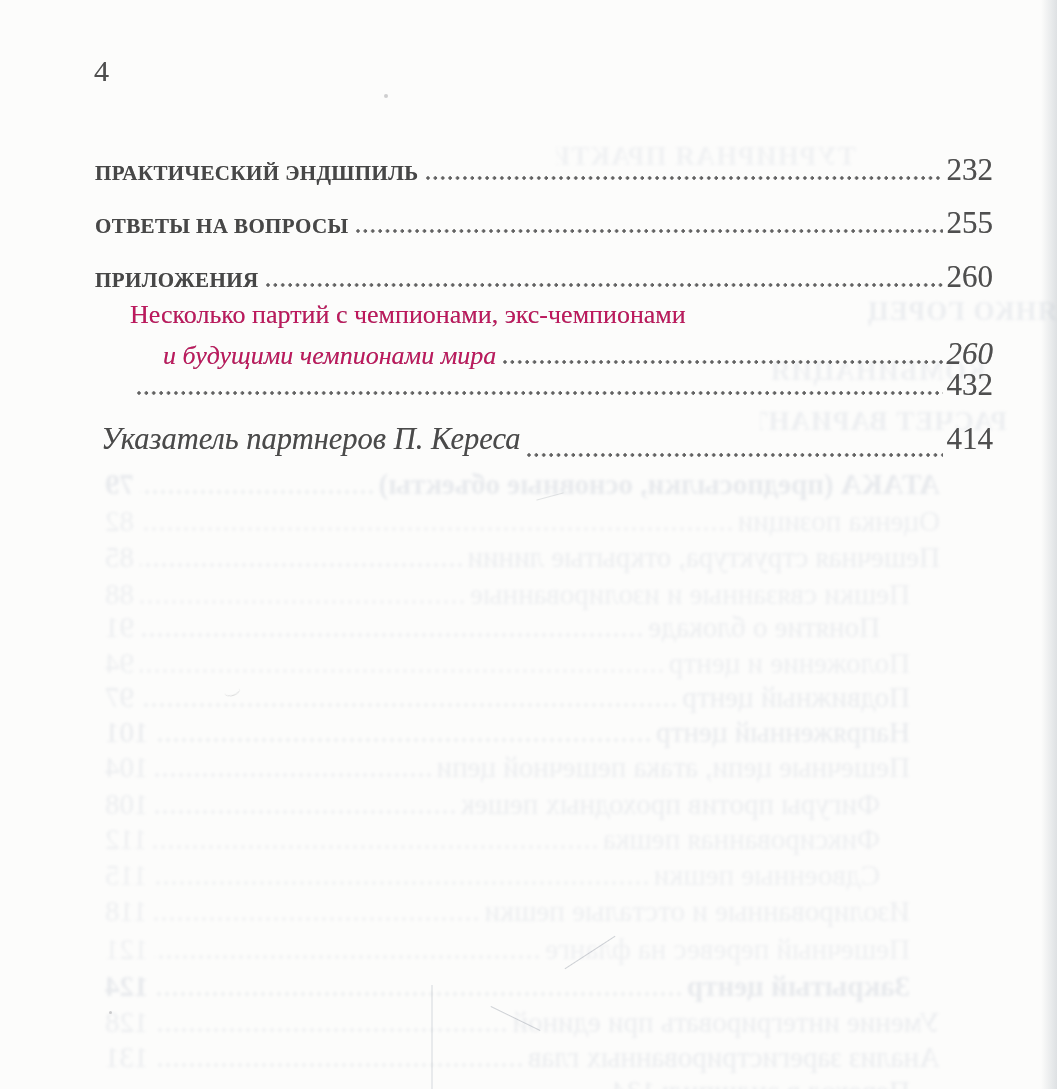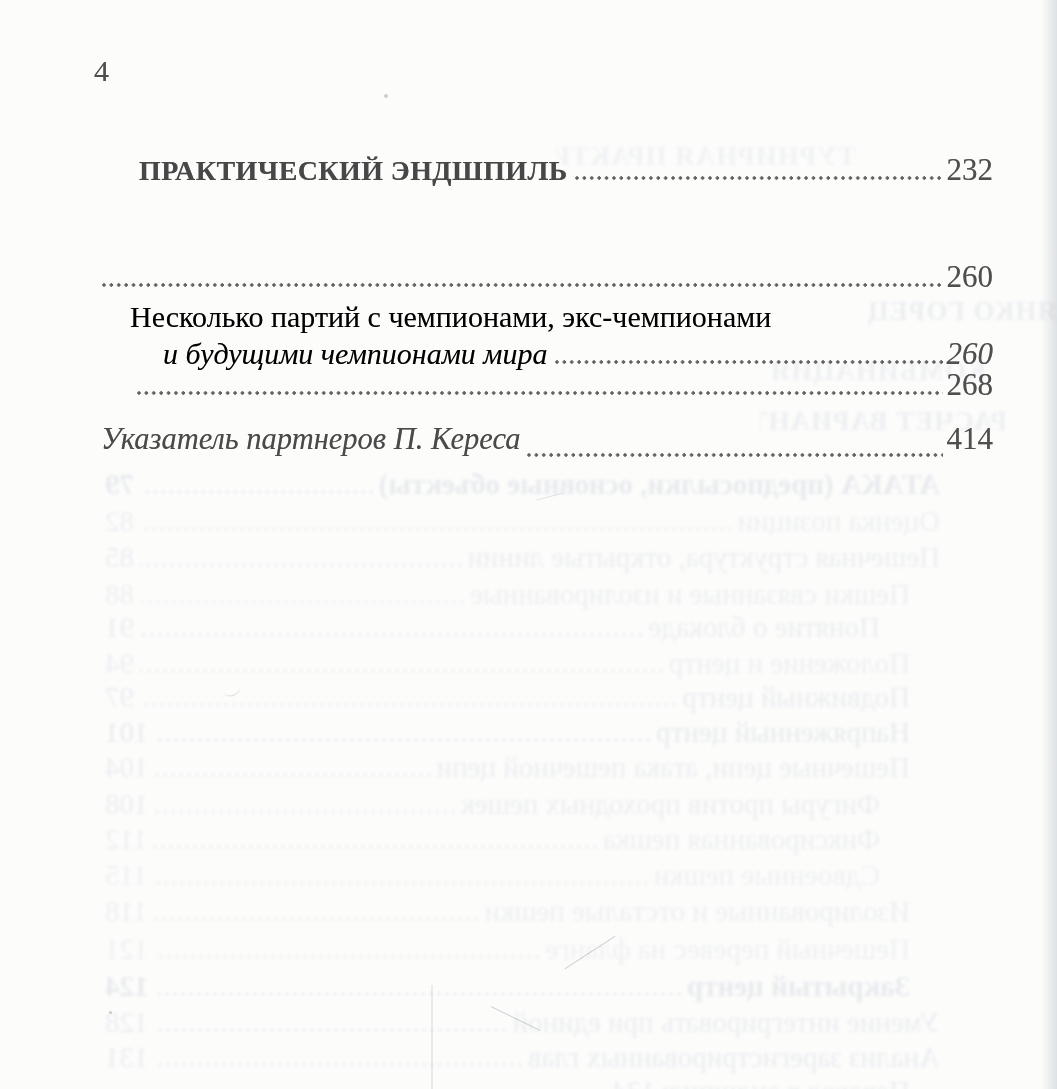--- a/index.html
+++ b/index.html
@@ -18,25 +18,25 @@
     font-size:30px;color:#4e4e4e;
     text-shadow:0 0 .6px rgba(73,73,73,.5);
   }
   
   .toc-row{
     position:absolute;left:95px;right:64px;
     display:flex;align-items:baseline;
     white-space:nowrap;
   }
   .toc-row .title{
-    font-size:30px;color:#000000;
+    font-size:26px;color:#be185d;
     text-shadow:0 0 .6px rgba(73,73,73,.5);
   }
   .toc-row.heading .title{
-    font-weight:bold;font-size:28px;letter-spacing:.4px;color:#474747;margin-left:44px;
+    font-weight:bold;font-size:21px;letter-spacing:.4px;color:#474747;
   }
   .toc-row.sub{left:130px;}
   .toc-row.sub2{left:163px;font-style:italic;}
   .toc-row.italic-row{left:101px;align-items:flex-end;}
   .toc-row.italic-row .title{font-style:italic;font-size:30.5px;color:#4a4a4a;}
   .pagenum{
     font-size:31px;color:#4f4f4f;margin-left:0;
     text-shadow:0 0 .6px rgba(73,73,73,.5);
   }
   .leader{
@@ -193,39 +193,45 @@
       <div class="ghost-caps" style="top: 356px; left: 772px; width: 214px; opacity: 0.11;">КОМБИНАЦИЯ (фор</div>
       <div class="ghost-caps" style="top: 406px; left: 760px; width: 247px; opacity: 0.12;">РАСЧЕТ ВАРИАНТОВ</div>
     </div>
 
   <div class="toc-row heading" style="top:152px">
     <span class="title">ПРАКТИЧЕСКИЙ ЭНДШПИЛЬ</span>
     <span class="leader"></span>
     <span class="pagenum">232</span>
   </div>
 
+  <div class="toc-row heading" style="top:205px">
+    <span class="title">ОТВЕТЫ НА ВОПРОСЫ</span>
+    <span class="leader"></span>
+    <span class="pagenum">255</span>
+  </div>
 
   <div class="toc-row heading" style="top:259px">
+    <span class="title">ПРИЛОЖЕНИЯ</span>
     <span class="leader"></span>
     <span class="pagenum">260</span>
   </div>
 
   <div class="toc-row sub" style="top:300px">
     <span class="title">Несколько партий с чемпионами, экс-чемпионами</span>
   </div>
 
   <div class="toc-row sub2" style="top:336px">
     <span class="title">и будущими чемпионами мира</span>
     <span class="leader"></span>
     <span class="pagenum">260</span>
   </div>
 
   <div class="toc-row sub" style="top:367px">
     <span class="leader"></span>
-    <span class="pagenum">268</span>
+    <span class="pagenum">432</span>
   </div>
 
   <div class="toc-row italic-row" style="top:421px">
     <span class="title">Указатель партнеров П. Кереса</span>
     <span class="leader"></span>
     <span class="pagenum">414</span>
   </div>
 
   <div class="edge-shade"></div>
   <div class="v-streak"></div>

